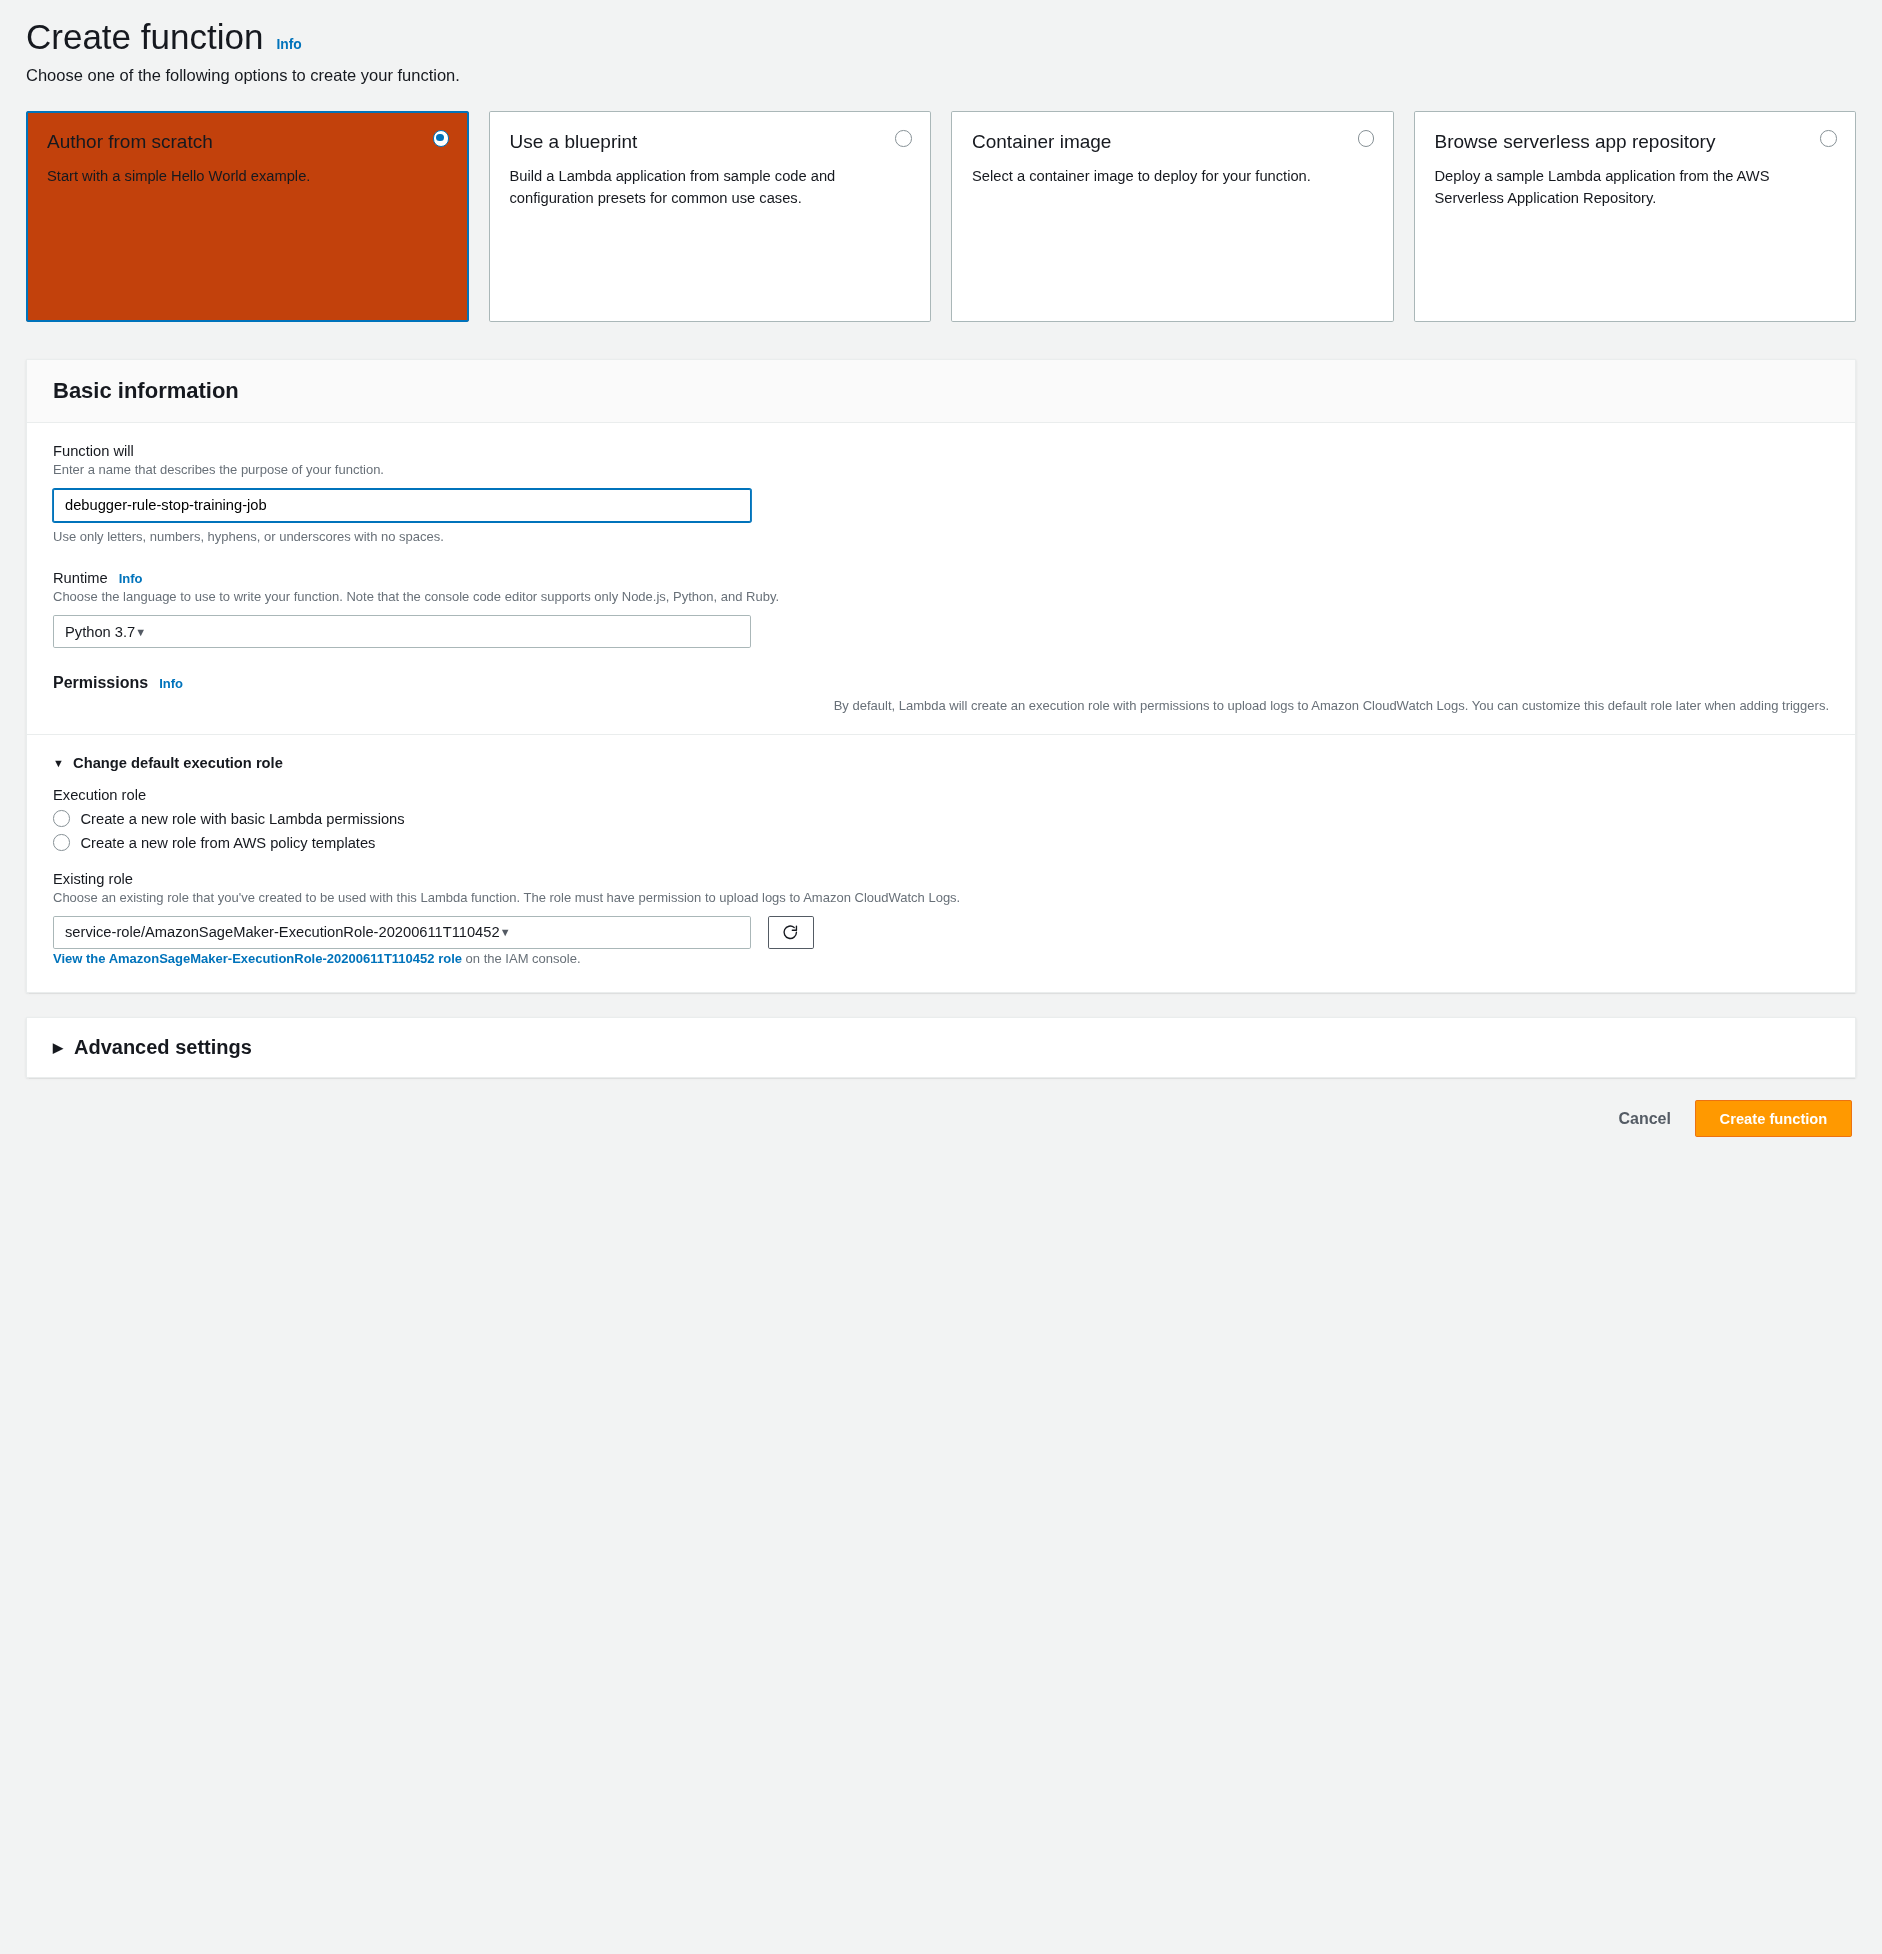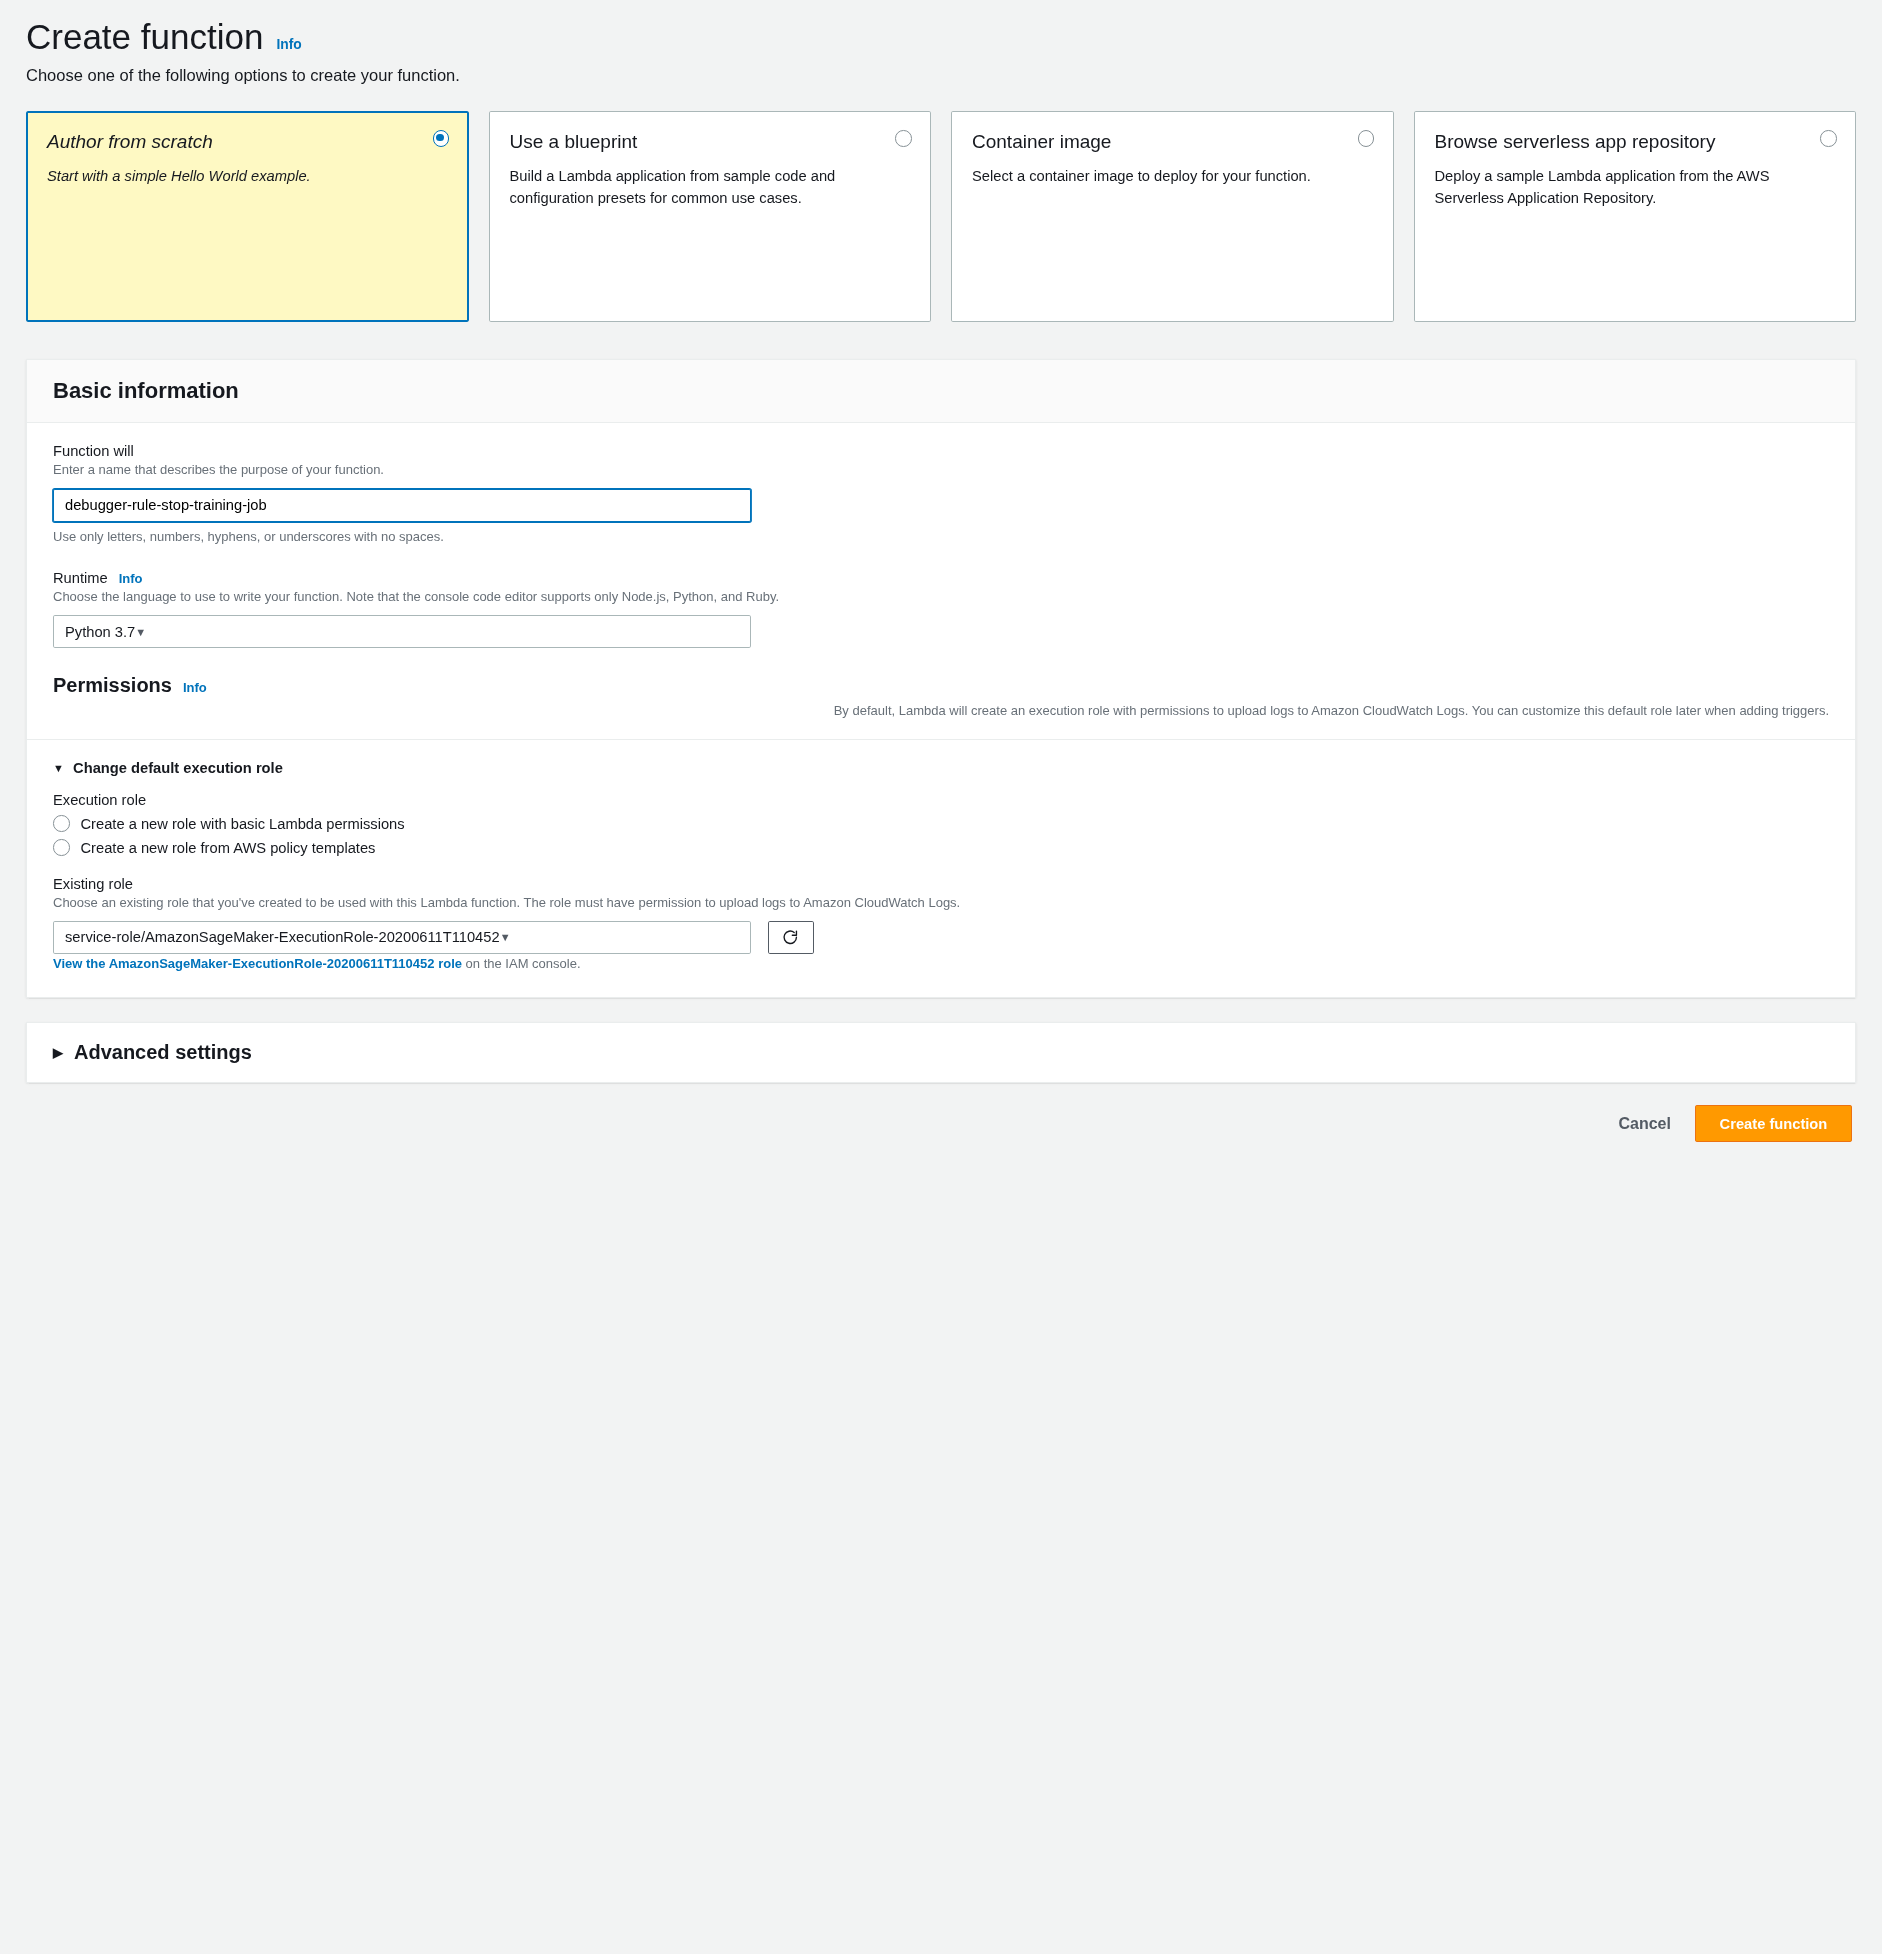--- a/index.html
+++ b/index.html
@@ -20,24 +20,23 @@
   .option-card {
     background: #fff;
     border: 0.9px solid #aab7b8;
     border-radius: 1.8px;
     padding: 18.4px 20px;
     min-height: 211px;
     position: relative;
     cursor: pointer;
   }
   .option-card.selected {
-    background: #fef9c3;
+    background: #c2410c;
     border: 0.9px solid #0073bb;
     box-shadow: 0 0 0 0 #0073bb;
-    font-style: italic;
   }
   .option-card.selected::before {
     content:"";
     position:absolute; inset:0;
     border:0.9px solid #0073bb;
     pointer-events:none;
   }
   .option-radio {
     position: absolute; top: 18.4px; right: 18.4px;
     width: 16.5px; height: 16.5px; border-radius: 50%;
@@ -106,21 +105,21 @@
     background: #fff;
     border-radius: 1.8px;
     margin-left: 16.5px;
     cursor: pointer;
     display:inline-flex; align-items:center; justify-content:center;
     vertical-align: top;
   }
   .refresh-btn svg { width:16.5px; height:16.5px; }
 
   .section-label { display:flex; align-items: baseline; gap: 3.7px; }
-  .section-title { font-size: 20px; font-weight: 700; color:#16191f; }
+  .section-title { font-size: 16px; font-weight: 700; color:#16191f; }
   .hint-long { font-size: 13px; color:#687078; margin-top:3.7px; line-height:1.5;text-align:right; }
 
   .toggle-row { display:flex; align-items:center; gap:9.2px; font-weight:700; font-size:14.7px; cursor:pointer; margin-bottom:16.5px; }
   .toggle-row .tri { font-size:11px; }
 
   .radio-list { margin-top: 5.5px; }
   .radio-item { display:flex; align-items:center; gap:11px; margin: 7.3px 0; cursor:pointer; }
   .radio { width:16.5px; height:16.5px; border-radius:50%; border:0.9px solid #879196; position:relative; flex:0 0 16.5px; }
   .radio.on { border-color:#0073bb; border-width:0.9px; }
   .radio.on::after{ content:""; position:absolute; top:2.8px; left:2.8px; width:9.2px; height:9.2px; border-radius:50%; background:#0073bb;}

